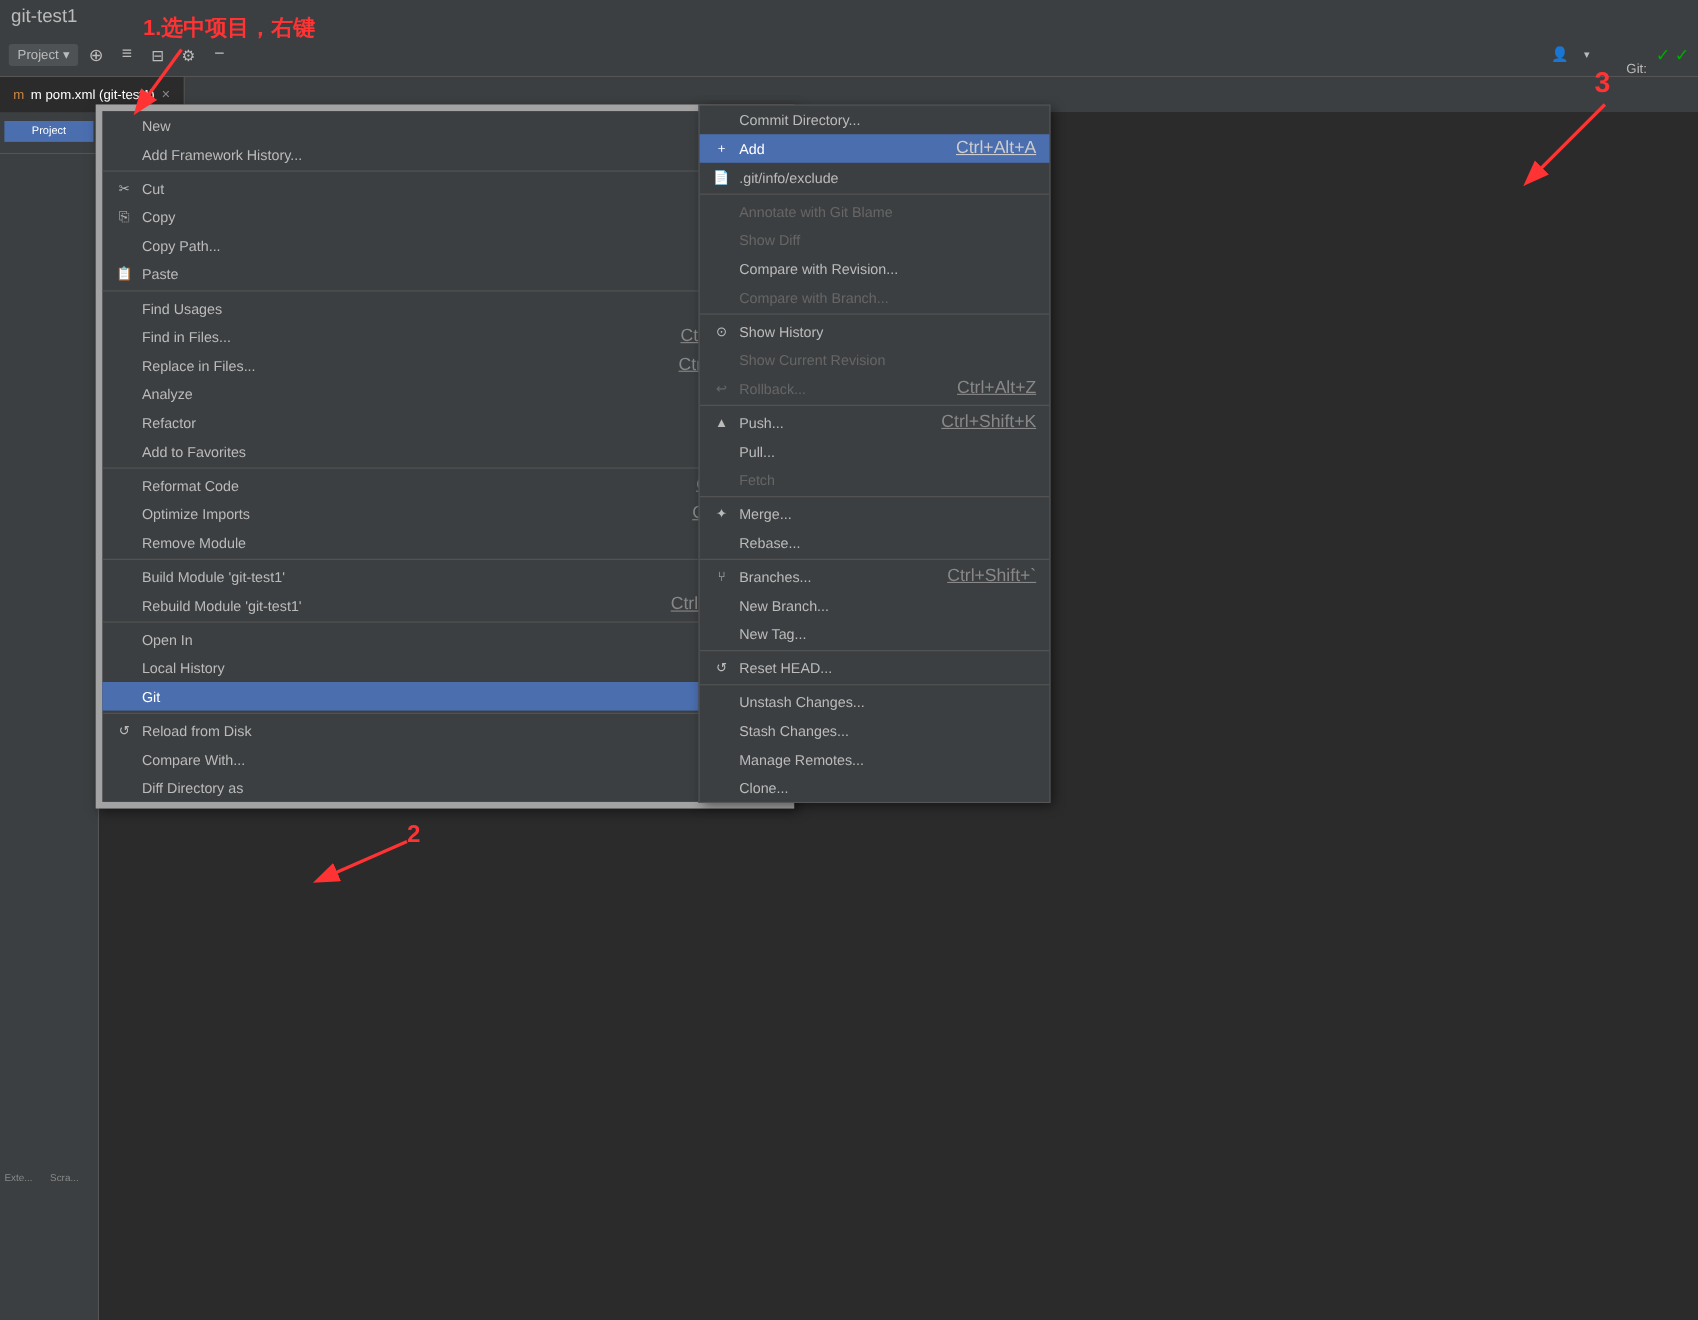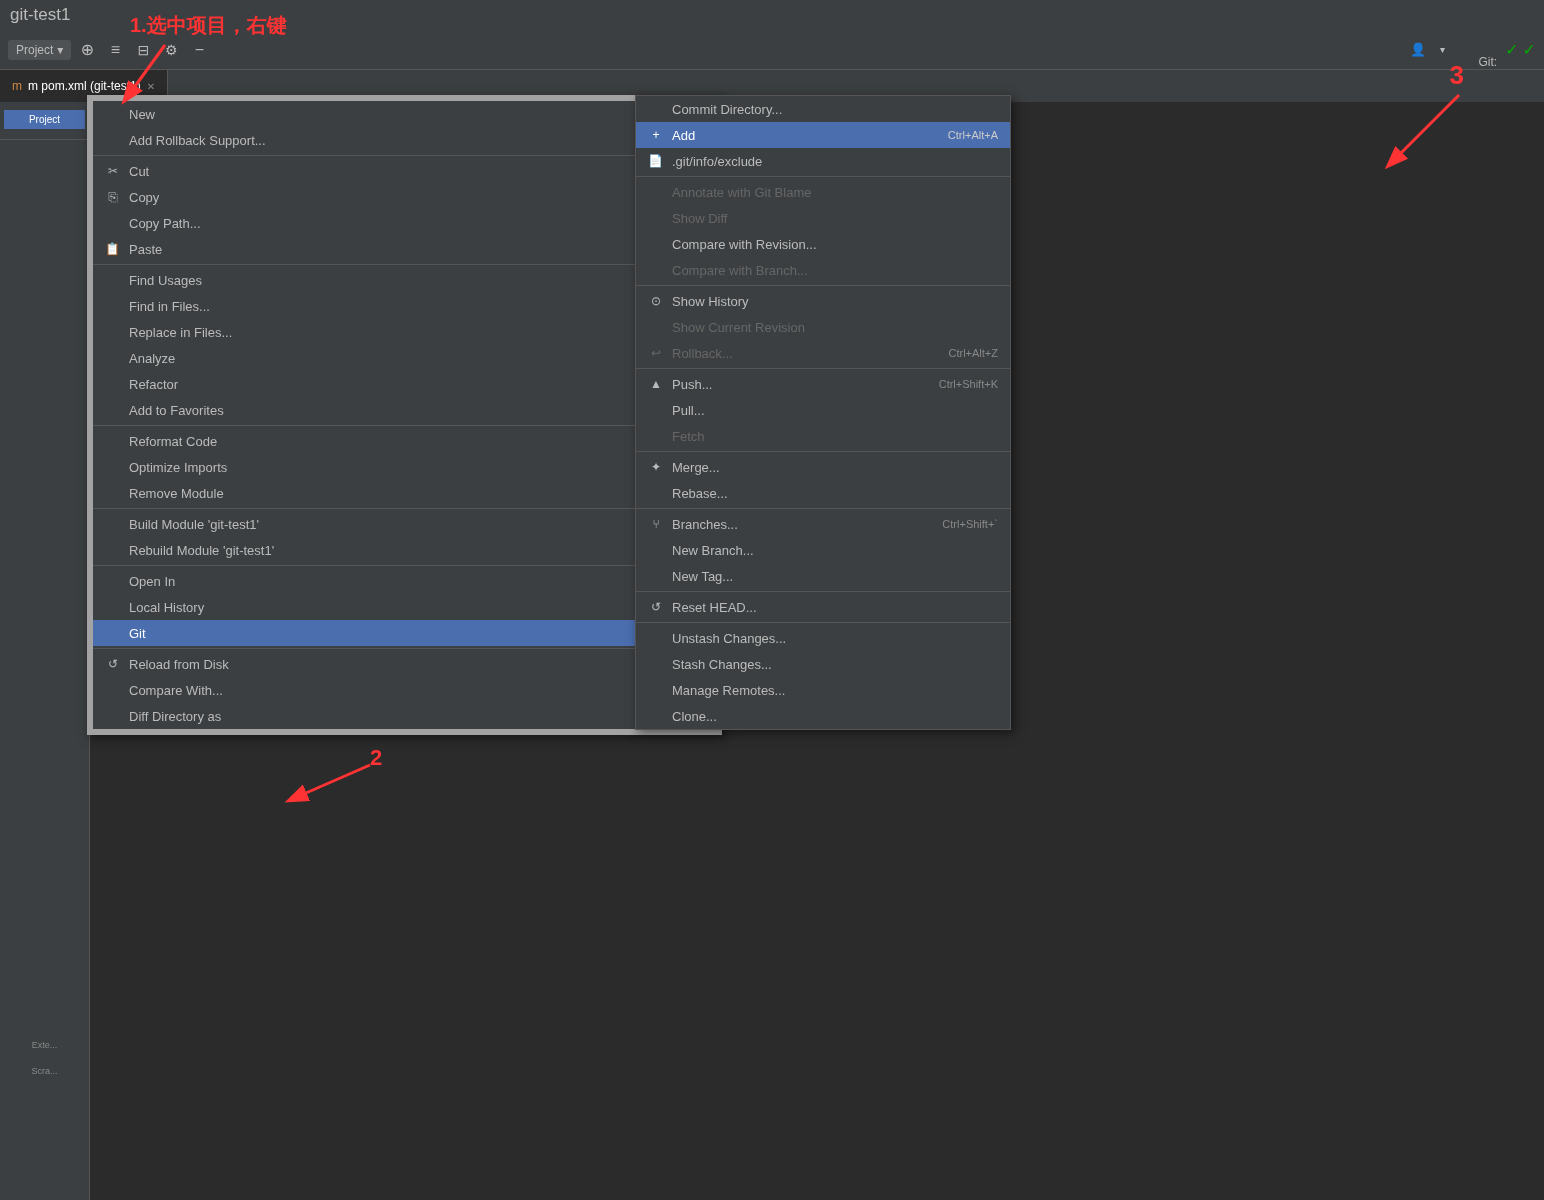--- a/index.html
+++ b/index.html
@@ -128,21 +128,22 @@
     .menu-item.highlighted {
       background: #4b6eaf;
       color: #ffffff;
     }
     .menu-item.disabled {
       color: #666;
     }
     .menu-item .shortcut {
       margin-left: auto;
       color: #888;
-      font-size: 11px;
+      font-size: 16px;
+      text-decoration: underline;
     }
     .menu-item.highlighted .shortcut {
       color: #cccccc;
     }
     .menu-separator {
       height: 1px;
       background: #555;
       margin: 2px 0;
     }
     .menu-item .arrow {
@@ -154,21 +155,21 @@
       width: 16px;
       text-align: center;
       font-size: 12px;
     }
 
     
     .context-menu-right {
       position: absolute;
       top: 95px;
       left: 635px;
-      width: 376px;
+      width: 320px;
       background: #3c3f41;
       border: 1px solid #555;
       box-shadow: 3px 3px 10px rgba(0,0,0,0.5);
       z-index: 101;
     }
 
     
     .num-badge {
       position: absolute;
       color: #ff4444;
@@ -209,21 +210,21 @@
     <span style="color:#cc8844;">m</span>
     <span>m pom.xml (git-test1)</span>
     <span style="font-size:10px;color:#888;">✕</span>
   </div>
 </div>
 
 <div class="side-panel">
   <div style="padding:8px 4px;font-size:10px;color:#bbbbbb;border-bottom:1px solid #555;text-align:center;">
     <div style="padding:4px;background:#4b6eaf;color:#fff;margin-bottom:2px;font-size:10px;">Project</div>
   </div>
-  <div style="position:absolute;bottom:120px;left:0;right:0;display:flex;flex-direction:column;align-items:center;gap:8px;">
+  <div style="position:absolute;bottom:120px;left:0;right:0;display:flex;align-items:center;gap:8px;">
     <div style="font-size:9px;color:#888;text-align:center;padding:4px;">Exte...</div>
     <div style="font-size:9px;color:#888;text-align:left;padding:4px;">Scra...</div>
   </div>
 </div>
 
 <div style="position:absolute;top:130px;left:95px;font-size:12px;color:#bbbbbb;">
   <div style="display:flex;align-items:center;gap:4px;padding:2px 4px;background:#4b6eaf;color:#fff;">
     <span>▸</span>
       <span style="color:#6897bb;">📁</span>
       <span>git-t...</span>
@@ -283,21 +284,21 @@
 </svg>
 
 <div class="context-menu-left" id="left-menu">
     <div class="menu-item">
       <span class="icon"></span>
       <span>New</span>
       <span class="arrow">▶</span>
     </div>
     <div class="menu-item">
       <span class="icon"></span>
-      <span>Add Rollback Support...</span>
+      <span>Add Framework History...</span>
     </div>
     <div class="menu-separator"></div>
     <div class="menu-item">
       <span class="icon">✂</span>
       <span>Cut</span>
       <span class="shortcut">Ctrl+X</span>
     </div>
     <div class="menu-item">
       <span class="icon">⎘</span>
       <span>Copy</span>

